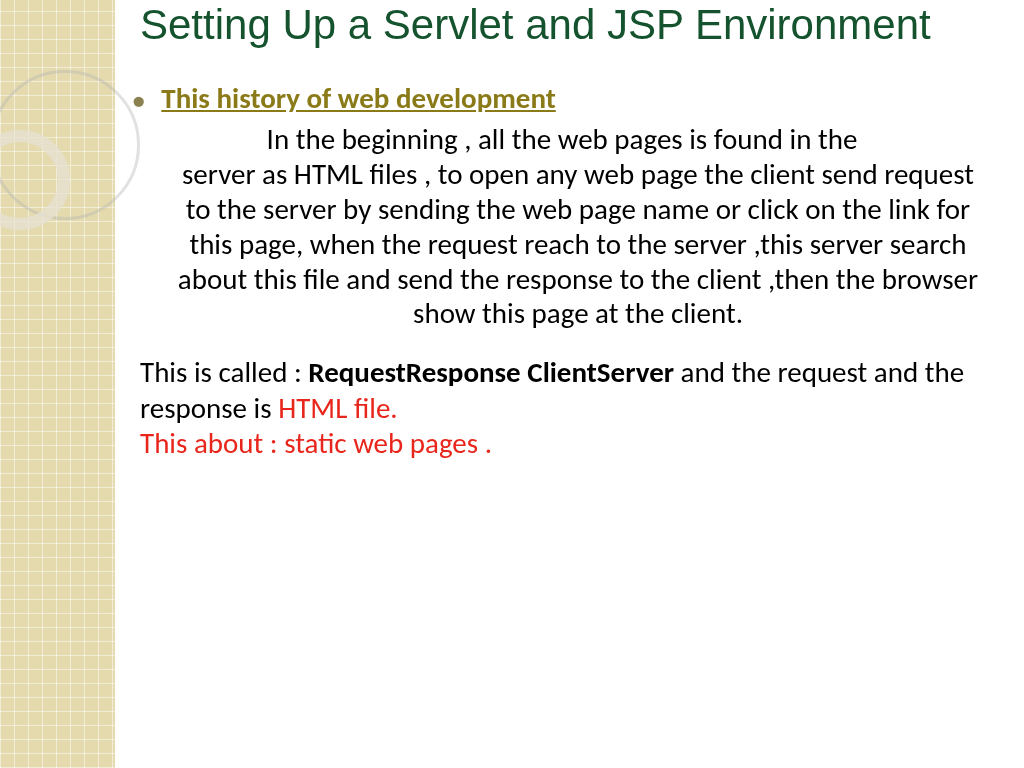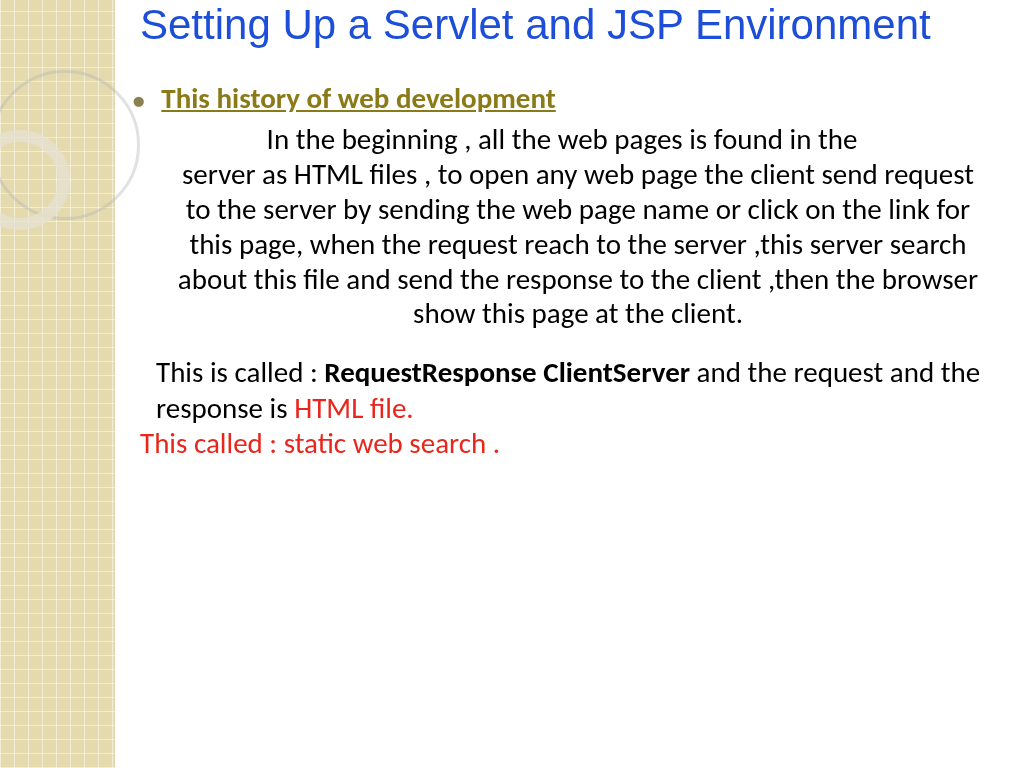--- a/index.html
+++ b/index.html
@@ -54,21 +54,21 @@
     }
     .content {
       position: absolute;
       left: 140px;
       top: 0;
       right: 40px;
       padding-top: 0;
     }
     .slide-title {
       font-size: 42px;
-      color: #1d4ed8;
+      color: #14532d;
       font-weight: 400;
       line-height: 1.2;
       margin-bottom: 30px;
       font-family: 'Segoe UI Light', 'Gill Sans', sans-serif;
     }
     .bullet-line {
       display: flex;
       align-items: baseline;
       margin-bottom: 6px;
     }
@@ -100,21 +100,20 @@
     }
     .bold-text {
       font-weight: bold;
     }
     .red-text {
       color: #e8261b;
     }
     .para2 {
       font-size: 29px;
       line-height: 1.22;
-      margin-left: 16px;
     }
     .para3 {
       font-size: 29px;
       color: #e8261b;
       line-height: 1.22;
     }
   </style>
 </head>
 <body>
 
@@ -139,14 +138,14 @@
 
   <div class="para2">
     <span class="first-line">
       <span>This is called : </span><span class="bold-text">RequestResponse ClientServer</span><span>  and</span>
     </span>
     <span class="indent">
       <span>the request and the response is </span><span class="red-text">HTML file.</span>
     </span>
   </div>
 
-  <div class="para3">This called : static web search .</div>
+  <div class="para3">This about : static web pages .</div>
 </div>
 
 </body></html>

